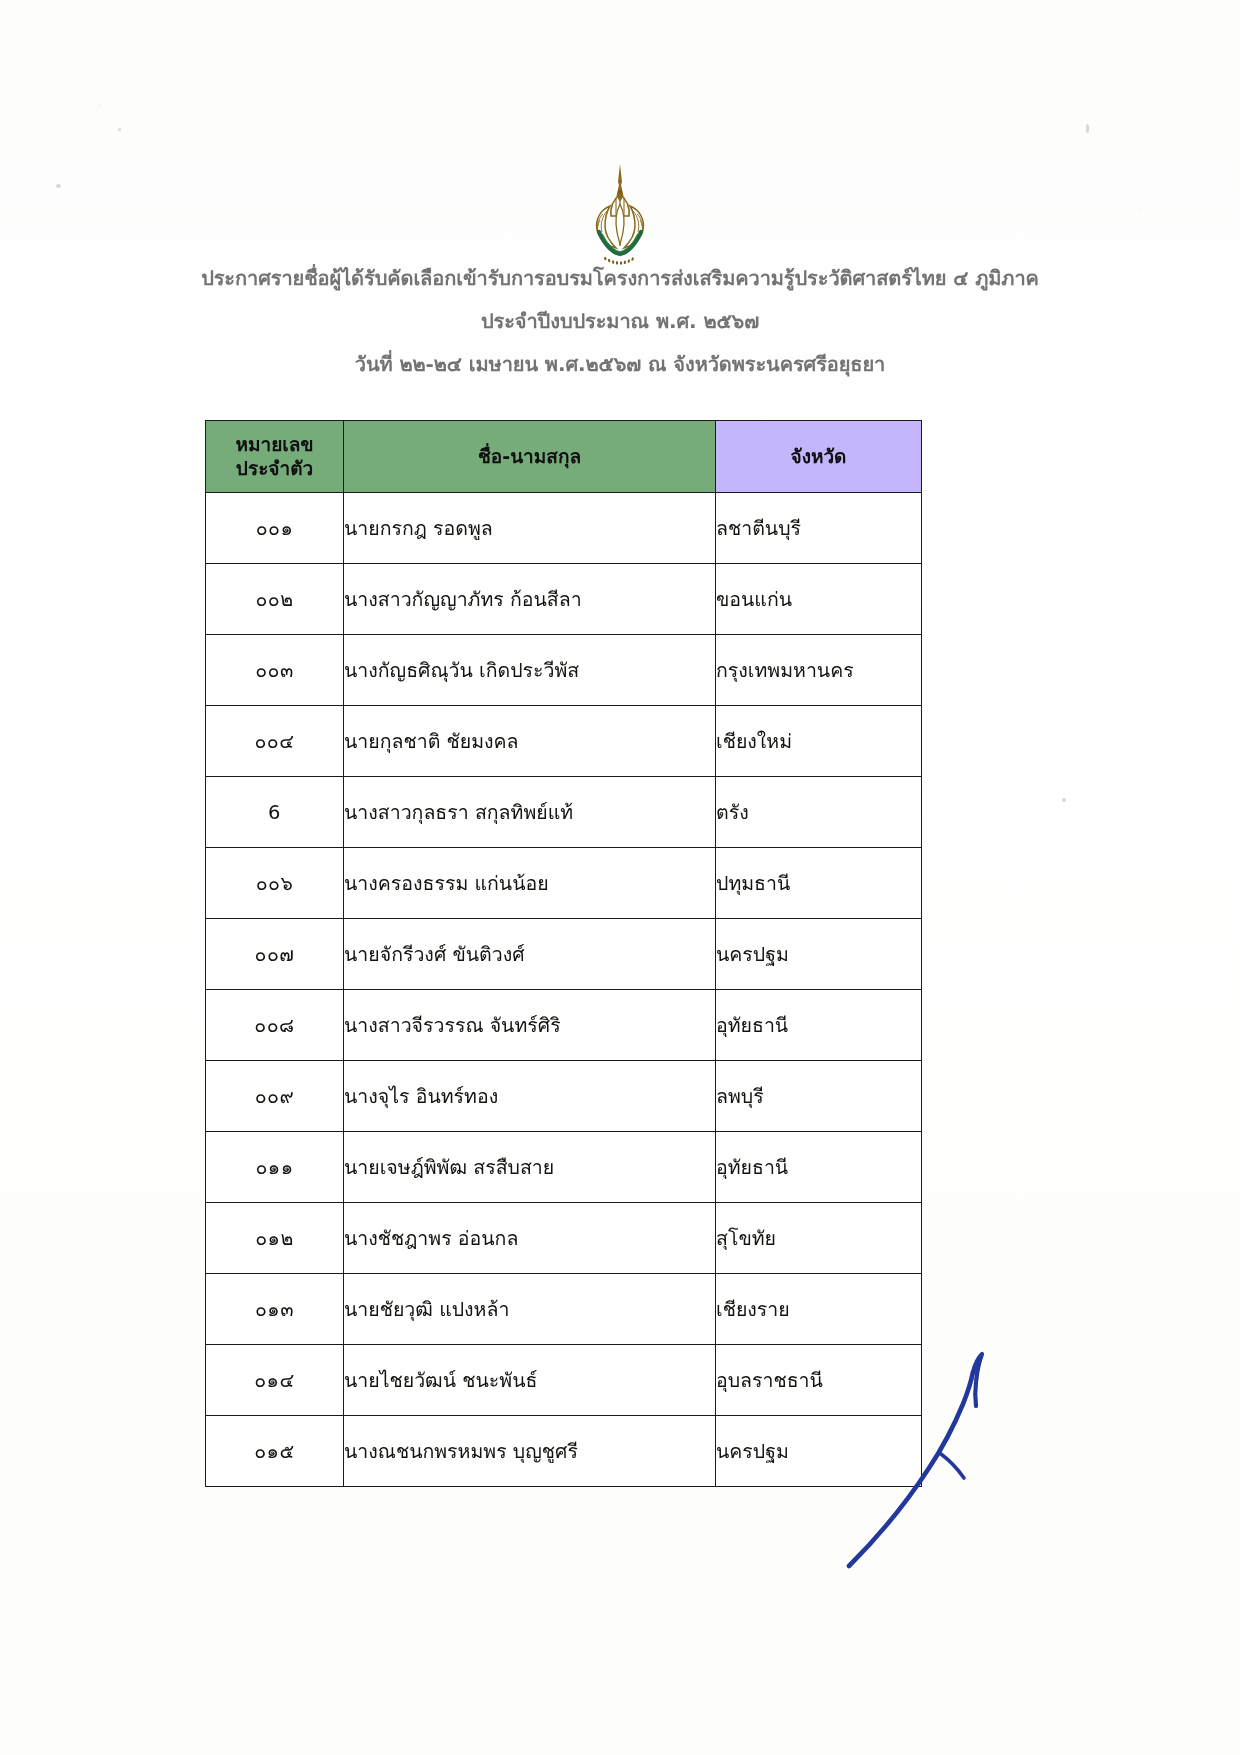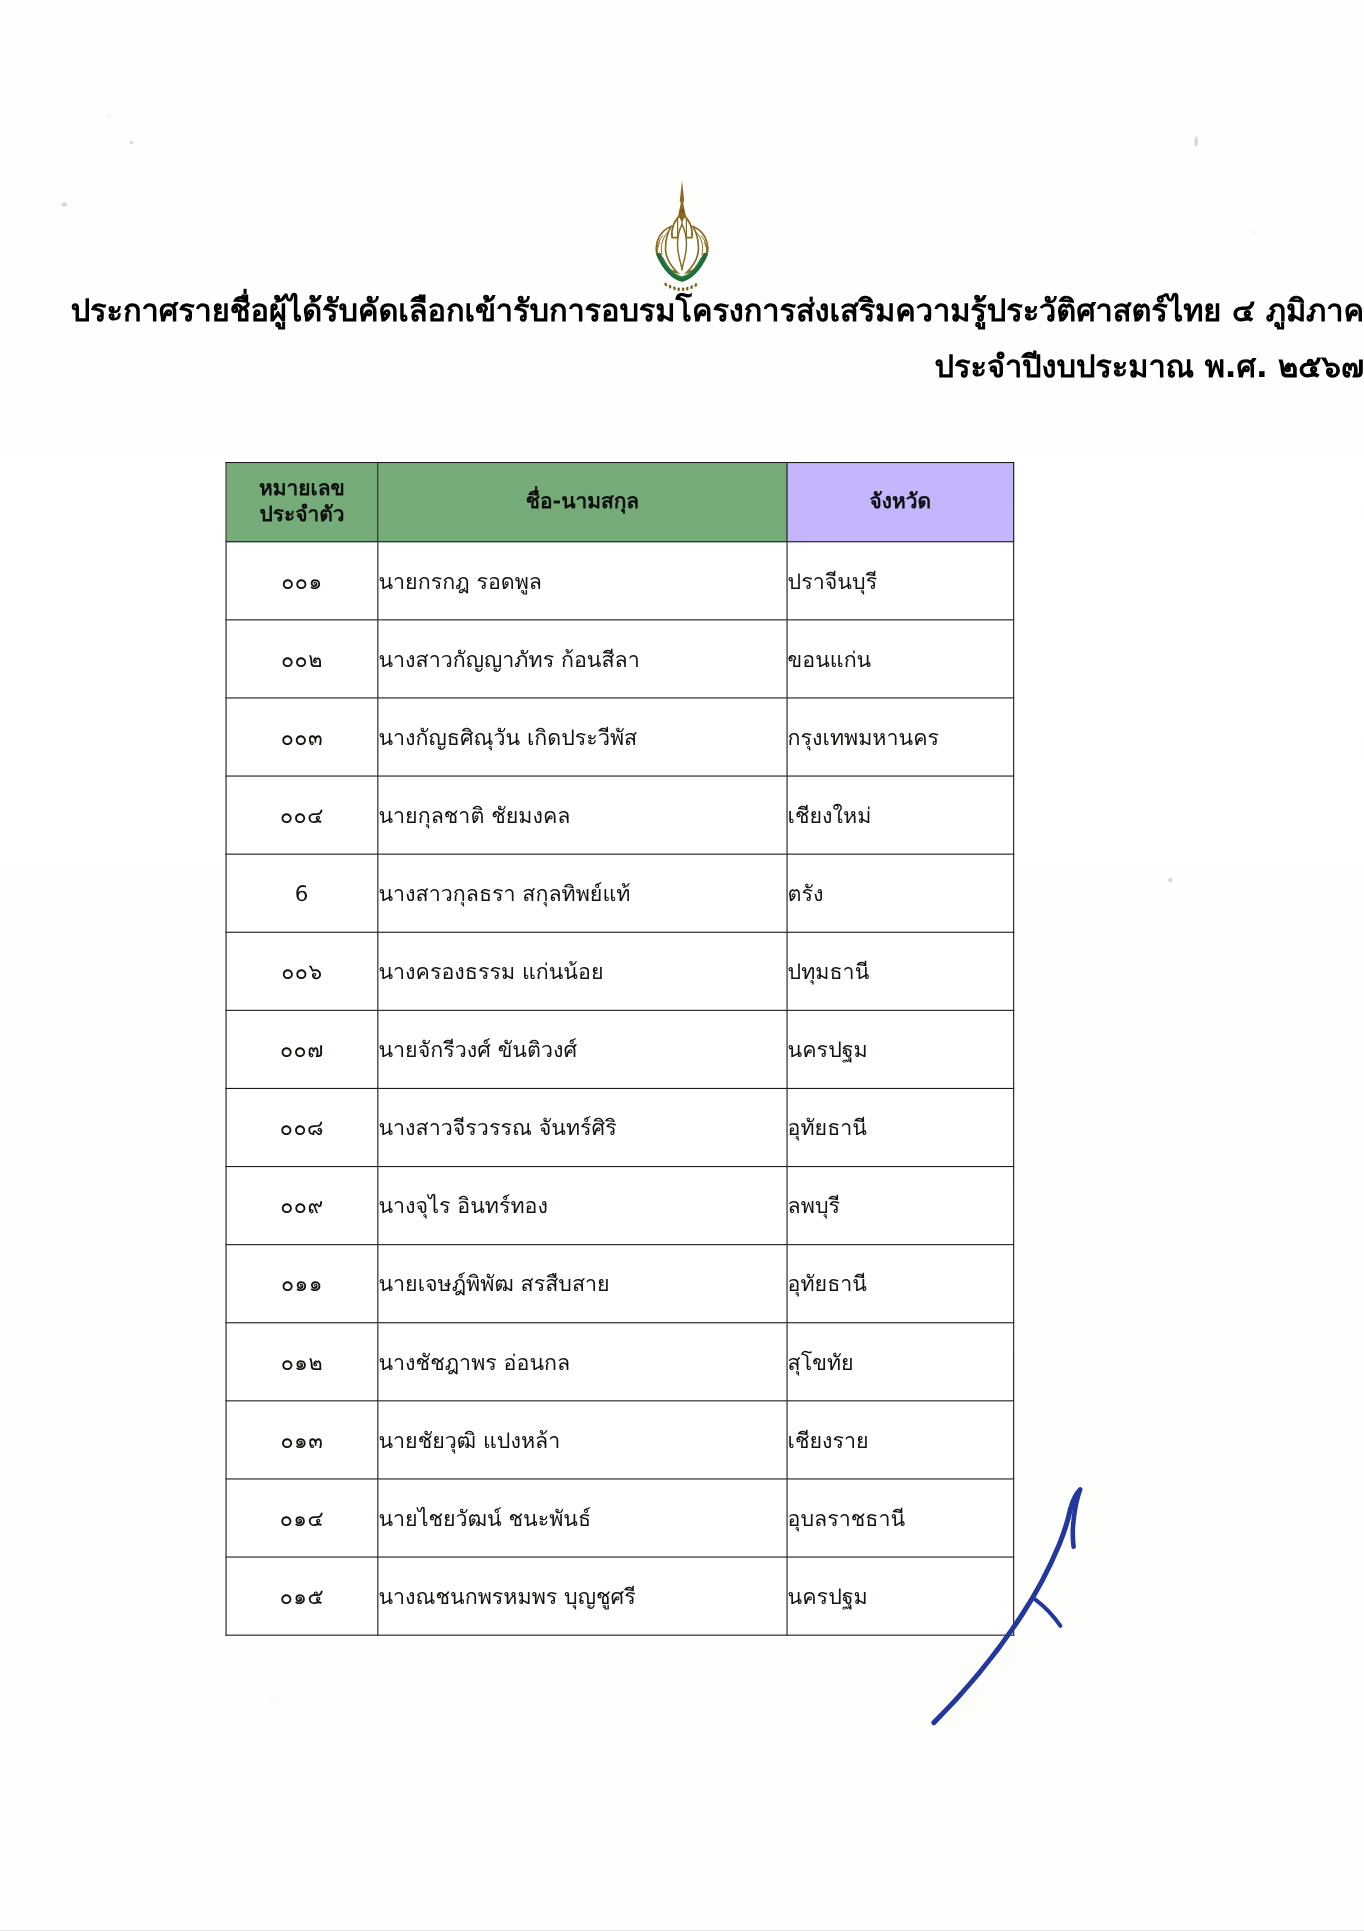--- a/index.html
+++ b/index.html
@@ -58,27 +58,26 @@
   
   .titles {
     position: absolute;
     top: 268px;
     left: 0;
     width: 100%;
     text-align: center;
     z-index: 2;
   }
   .title-line {
-    font-size: 28px;
+    font-size: 20px;
     font-weight: 700;
     letter-spacing: -0.1px;
     line-height: 1.05;
-    color: #000000;
+    color: #737373;
     white-space: nowrap;
-    text-align: right;
   }
   .title-line.l1 { margin-bottom: 22px; }
   .title-line.l2 { margin-bottom: 22px; }
   .title-line.l3 { font-weight: 700; }
 
   
   .table-wrap {
     position: absolute;
     top: 420px;
     left: 205px;
@@ -183,20 +182,21 @@
           <rect x="56" y="97.5" width="2" height="3.2" rx="0.7" transform="rotate(14 57 98)"></rect>
           <rect x="60" y="95.5" width="2" height="3.2" rx="0.7" transform="rotate(21 61 96)"></rect>
         </g>
       </svg>
     </div>
   </div>
 
   <div class="titles">
     <div class="title-line l1">ประกาศรายชื่อผู้ได้รับคัดเลือกเข้ารับการอบรมโครงการส่งเสริมความรู้ประวัติศาสตร์ไทย ๔ ภูมิภาค</div>
     <div class="title-line l2">ประจำปีงบประมาณ พ.ศ. ๒๕๖๗</div>
+    <div class="title-line l3">วันที่ ๒๒-๒๔ เมษายน พ.ศ.๒๕๖๗ ณ จังหวัดพระนครศรีอยุธยา</div>
   </div>
 
   <div class="table-wrap">
     <table class="roster">
       <colgroup>
         <col class="c-id">
           <col class="c-name">
           <col class="c-prov">
       </colgroup>
       <thead>
@@ -206,21 +206,21 @@
             <span>ประจำตัว</span>
           </th>
           <th style="background: rgb(118, 172, 121);">ชื่อ-นามสกุล</th>
           <th style="background: #c4b5fd;">จังหวัด</th>
         </tr>
       </thead>
       <tbody id="roster-body">
           <tr>
             <td class="cell-id">๐๐๑</td>
             <td class="cell-name">นายกรกฎ รอดพูล</td>
-            <td class="cell-prov">ปราจีนบุรี</td>
+            <td class="cell-prov">ลชาตีนบุรี</td>
           </tr>
           <tr>
             <td class="cell-id">๐๐๒</td>
             <td class="cell-name">นางสาวกัญญาภัทร ก้อนสีลา</td>
             <td class="cell-prov">ขอนแก่น</td>
           </tr>
           <tr>
             <td class="cell-id">๐๐๓</td>
             <td class="cell-name">นางกัญธศิณุวัน  เกิดประวีพัส</td>
             <td class="cell-prov">กรุงเทพมหานคร</td>

